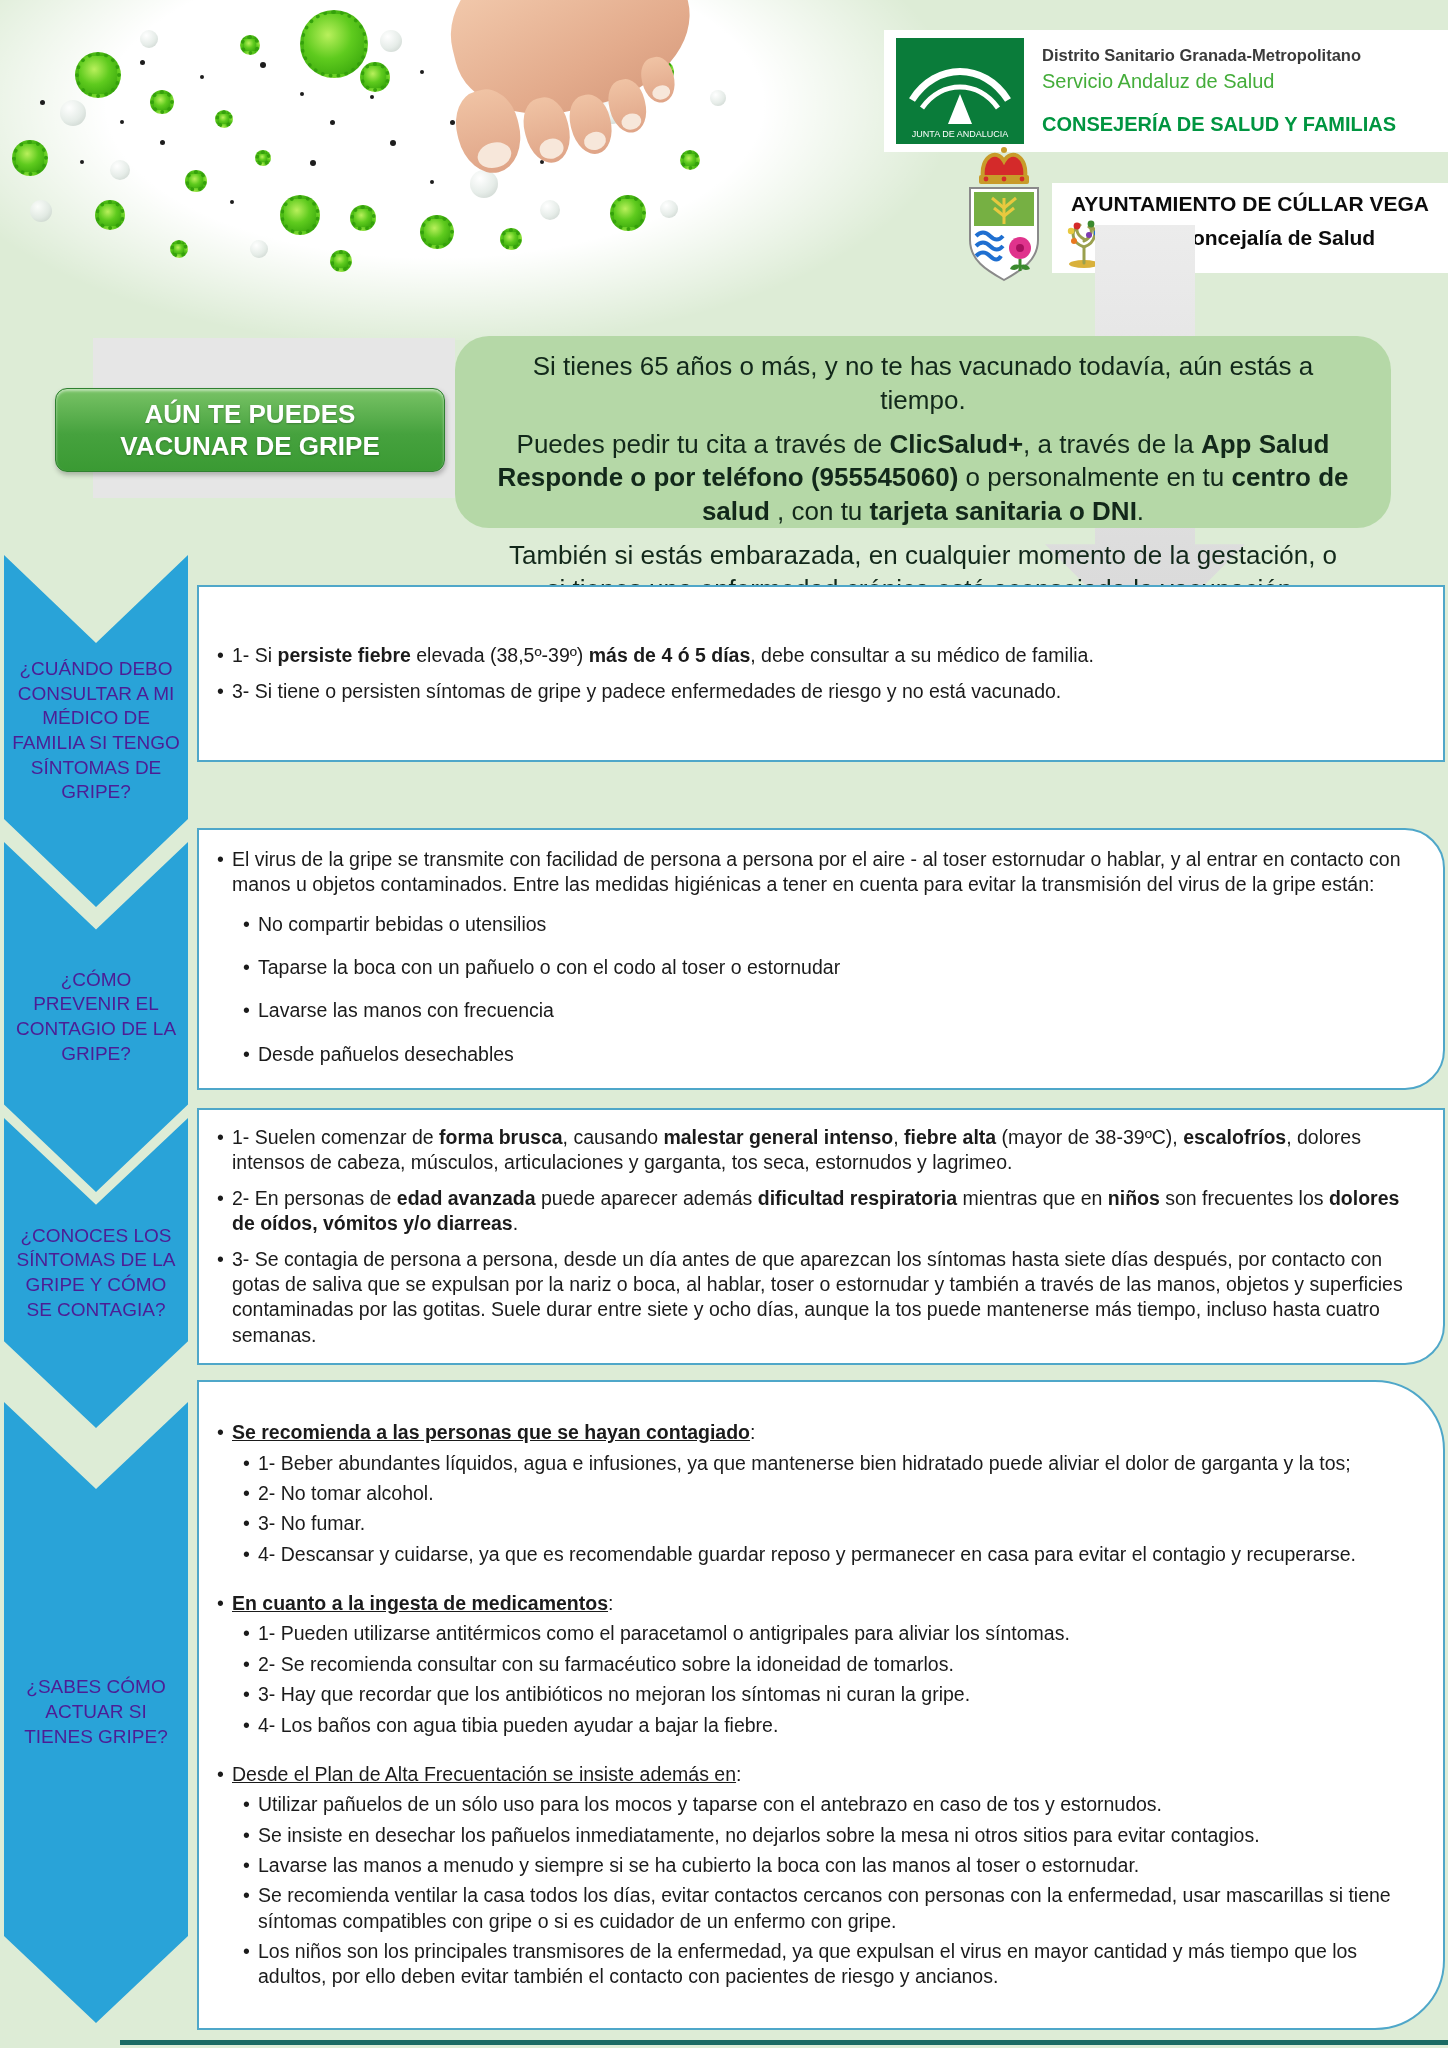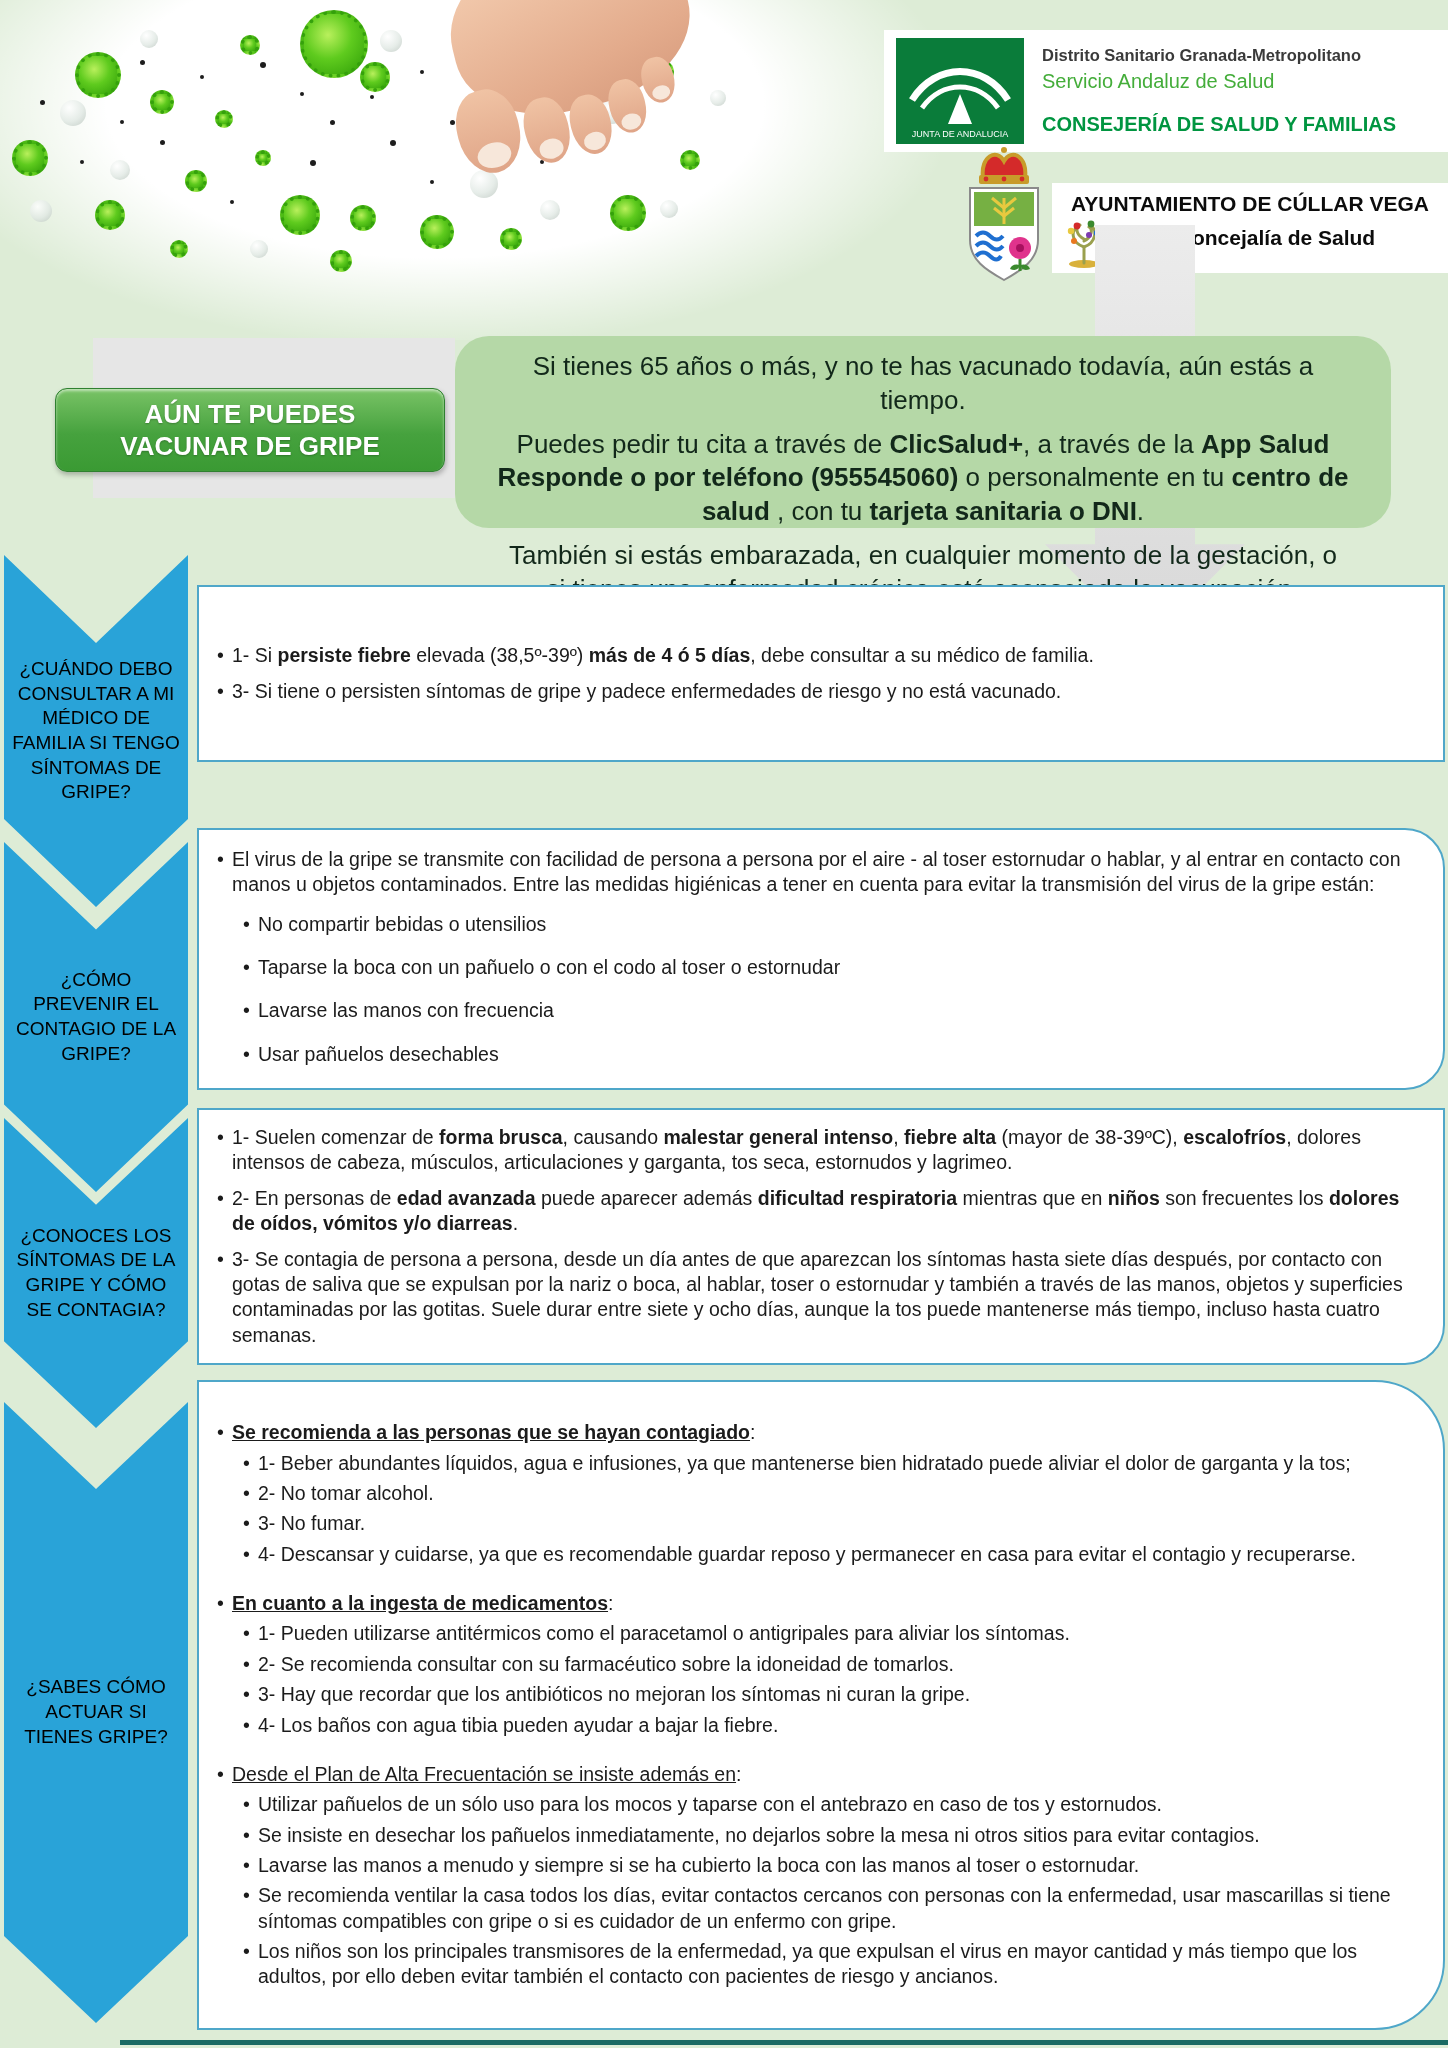--- a/index.html
+++ b/index.html
@@ -46,21 +46,21 @@
                font-size:26px;line-height:1.3;color:#12281a;}
   .green-panel p{margin:0 0 10px 0;}
   .vac-btn{position:absolute;left:55px;top:388px;width:390px;height:84px;border-radius:12px;
            background:linear-gradient(#79c366,#46a23e 55%,#3a9a33);border:1px solid #2f8030;
            box-shadow:inset 0 2px 3px rgba(255,255,255,.55),1px 3px 5px rgba(0,0,0,.25);
            display:flex;align-items:center;justify-content:center;text-align:center;
            color:#ffffff;font-size:26px;font-weight:bold;line-height:1.25;
            text-shadow:0 1px 2px rgba(0,0,0,.25);padding:0 26px;box-sizing:border-box;}
 
   
-  .chev{position:absolute;left:4px;width:184px;background:#29a3d8;color:#000000;
+  .chev{position:absolute;left:4px;width:184px;background:#29a3d8;color:#4c1d95;
         display:flex;align-items:center;justify-content:center;text-align:center;
         font-size:19px;line-height:1.3;box-sizing:border-box;padding:0 8px;
         clip-path:polygon(0 0,50% var(--n),100% 0,100% var(--b),50% 100%,0 var(--b));}
 
   
   .box{position:absolute;left:197px;width:1248px;background:#ffffff;border:2px solid #4fa7c9;
        box-sizing:border-box;display:flex;flex-direction:column;justify-content:center;
        padding:10px 26px 10px 16px;font-size:19.5px;line-height:1.3;}
   .li{position:relative;padding-left:17px;margin:5px 0;}
   .li::before{content:"\2022";position:absolute;left:2px;top:0;}
@@ -221,21 +221,21 @@
   <div class="box" style="top:585px;height:177px;">
     <div class="li"><span>1- Si </span><span style="font-weight: 700;">persiste fiebre</span><span> elevada (38,5º-39º) </span><span style="font-weight: 700;">más de 4 ó 5 días</span><span>, debe consultar a su médico de familia.</span></div>
     <div class="li"><span>3- Si tiene o persisten síntomas de gripe y padece enfermedades de riesgo y no está vacunado.</span></div>
   </div>
 
   <div class="box gap-lg" style="top:828px;height:262px;border-radius:0 40px 40px 0;">
     <div class="li"><span>El virus de la gripe se transmite con facilidad de persona a persona por el aire - al toser estornudar o hablar, y al entrar en contacto con manos u objetos contaminados. Entre las medidas higiénicas a tener en cuenta para evitar la transmisión del virus de la gripe están:</span></div>
     <div class="li l2"><span>No compartir bebidas o utensilios</span></div>
     <div class="li l2"><span>Taparse la boca con un pañuelo o con el codo al toser o estornudar</span></div>
     <div class="li l2"><span>Lavarse las manos con frecuencia</span></div>
-    <div class="li l2"><span>Usar pañuelos desechables</span></div>
+    <div class="li l2"><span>Desde pañuelos desechables</span></div>
   </div>
 
   <div class="box" style="top:1108px;height:257px;border-radius:0 0 40px 0;">
     <div class="li"><span>1- Suelen comenzar de </span><span style="font-weight: 700;">forma brusca</span><span>, causando </span><span style="font-weight: 700;">malestar general intenso</span><span>, </span><span style="font-weight: 700;">fiebre alta</span><span> (mayor de 38-39ºC), </span><span style="font-weight: 700;">escalofríos</span><span>, dolores intensos de cabeza, músculos, articulaciones y garganta, tos seca, estornudos y lagrimeo.</span></div>
     <div class="li"><span>2- En personas de </span><span style="font-weight: 700;">edad avanzada</span><span> puede aparecer además </span><span style="font-weight: 700;">dificultad respiratoria</span><span> mientras que en </span><span style="font-weight: 700;">niños</span><span> son frecuentes los </span><span style="font-weight: 700;">dolores de oídos, vómitos y/o diarreas</span><span>.</span></div>
     <div class="li"><span>3- Se contagia de persona a persona, desde un día antes de que aparezcan los síntomas hasta siete días después, por contacto con gotas de saliva que se expulsan por la nariz o boca, al hablar, toser o estornudar y también a través de las manos, objetos y superficies contaminadas por las gotitas. Suele durar entre siete y ocho días, aunque la tos puede mantenerse más tiempo, incluso hasta cuatro semanas.</span></div>
   </div>
 
   <div class="box" style="top:1380px;height:650px;border-radius:0 70px 70px 0;">
     <div class="grp">

